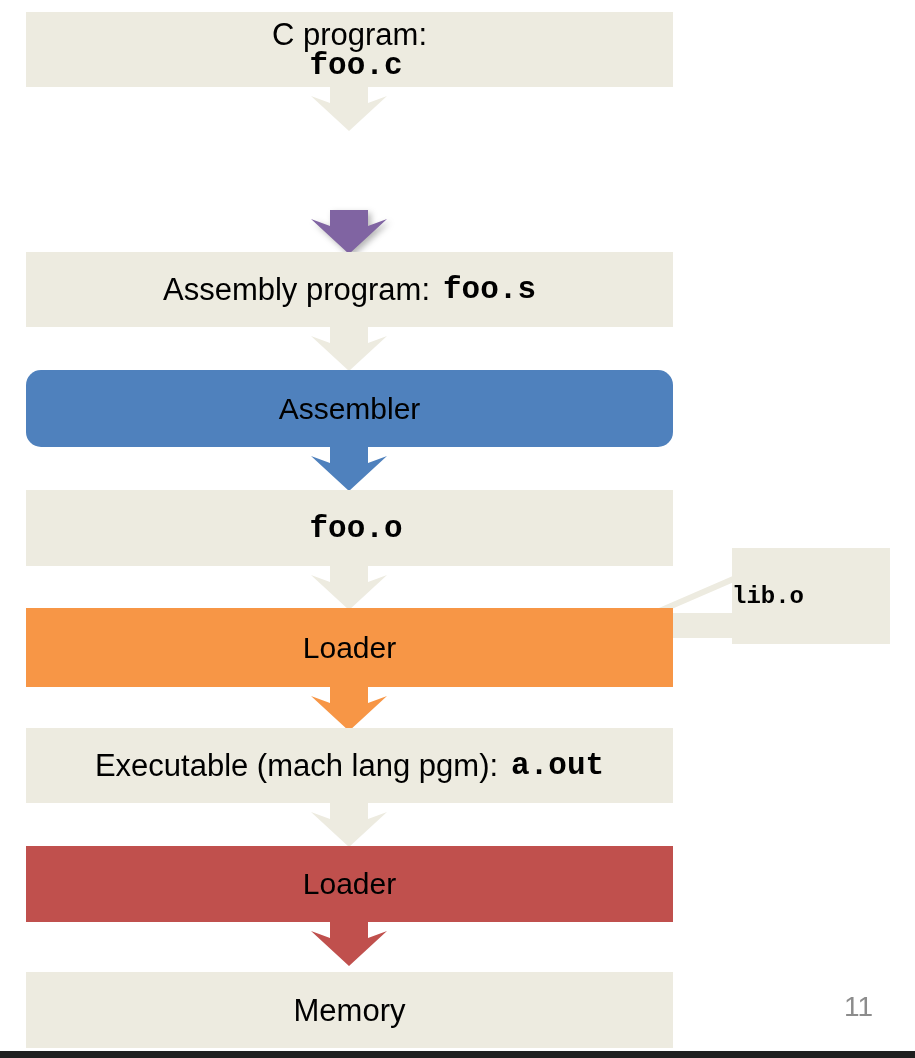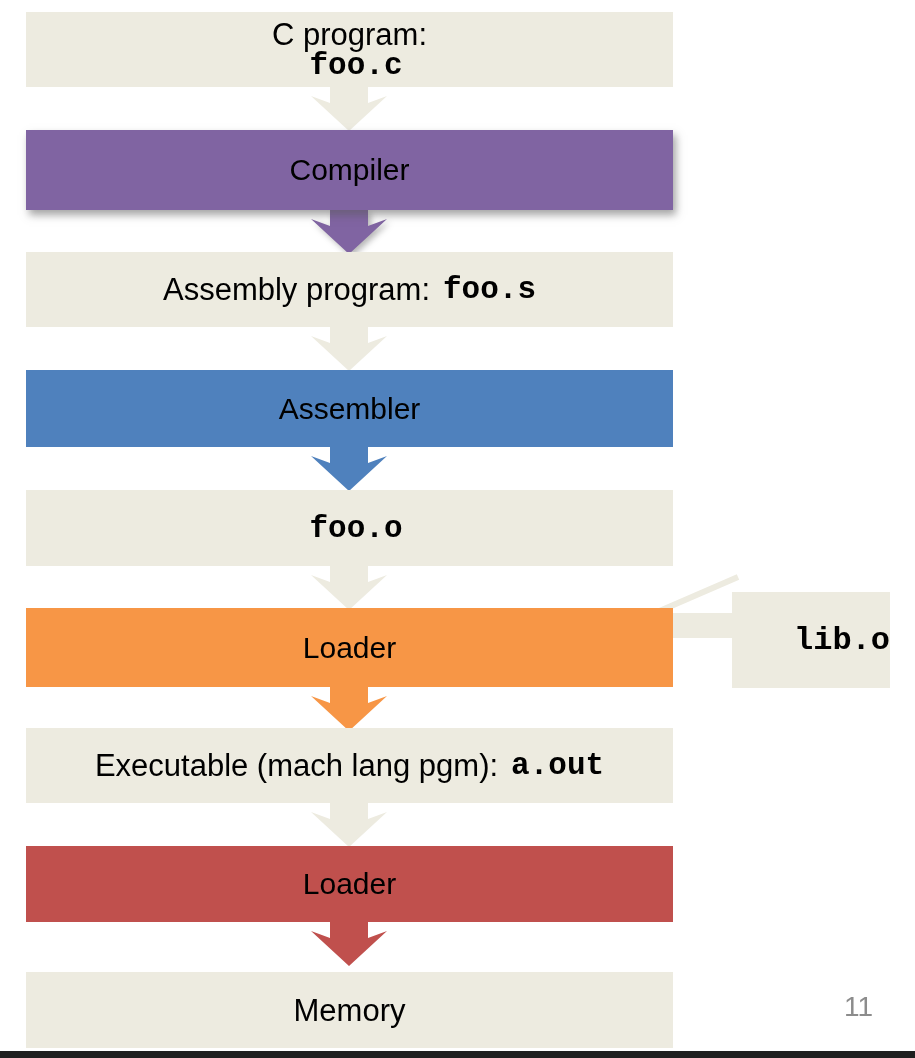--- a/index.html
+++ b/index.html
@@ -14,23 +14,23 @@
   }
   .tool{font-size:30px;}
   .shadowed{box-shadow:3px 5px 8px rgba(90,90,90,0.55);}
   .code{font-family:"Liberation Mono",monospace;font-weight:700;}
   .code:not(:empty){margin-left:0.42em;}
   .arrow{position:absolute;left:311px;width:76px;height:44px;z-index:1;}
   .arrow.shadowed-arrow{filter:drop-shadow(3px 3px 3px rgba(90,90,90,0.45));box-shadow:none;}
   .connector{position:absolute;left:673px;top:613px;width:60px;height:25px;z-index:1;}
   .diag{position:absolute;left:630px;top:570px;width:120px;height:50px;z-index:1;}
   .libo{
-    position:absolute;left:732px;top:592px;width:158px;height:96px;z-index:3;
-    display:flex;align-items:center;justify-content:flex-end;
-    font-family:"Liberation Mono",monospace;font-weight:700;font-size:32px;
+    position:absolute;left:732px;top:548px;width:158px;height:96px;z-index:3;
+    display:flex;align-items:center;justify-content:flex-start;
+    font-family:"Liberation Mono",monospace;font-weight:700;font-size:24px;
   }
   .page-number{
     position:absolute;right:42px;top:991px;font-size:28px;z-index:4;
   }
   .footer-bar{position:absolute;left:0;top:1051px;width:915px;height:7px;z-index:5;}
 </style>
 </head>
 <body>
 
 <div class="slide">
@@ -42,36 +42,33 @@
   <div class="connector" style="background-color: rgb(237, 235, 224);"></div>
 
   <div class="box" style="top: 12px; height: 75px; background-color: rgb(237, 235, 224); flex-direction: column;">
     <span>C program:</span>
       <span class="code">foo.c</span>
   </div>
   <svg class="arrow" style="top:87px;" viewBox="0 0 76 44">
     <polygon points="19,0 57,0 57,16 76,9 38,44 0,9 19,16" fill="#EDEBE0"></polygon>
   </svg>
 
-  <div class="box tool shadowed" style="top: 130px; height: 80px; background-color: rgb(128, 100, 162);">
-    <span>Compiler</span>
-  </div>
   <svg class="arrow shadowed-arrow" style="top:210px;" viewBox="0 0 76 44">
     <polygon points="19,0 57,0 57,16 76,9 38,44 0,9 19,16" fill="#8064A2"></polygon>
   </svg>
 
   <div class="box" style="top: 252px; height: 75px; background-color: rgb(237, 235, 224);">
     <span>Assembly program:</span>
       <span class="code">foo.s</span>
   </div>
   <svg class="arrow" style="top:327px;" viewBox="0 0 76 44">
     <polygon points="19,0 57,0 57,16 76,9 38,44 0,9 19,16" fill="#EDEBE0"></polygon>
   </svg>
 
-  <div class="box tool" style="top: 370px; height: 77px; background-color: rgb(79, 129, 189);">
+  <div class="box tool" style="top: 370px; height: 77px; background-color: rgb(79, 129, 189); border-radius: 15px;">
     <span>Assembler</span>
   </div>
   <svg class="arrow" style="top:447px;" viewBox="0 0 76 44">
     <polygon points="19,0 57,0 57,16 76,9 38,44 0,9 19,16" fill="#4F81BD"></polygon>
   </svg>
 
   <div class="box" style="top: 490px; height: 76px; background-color: rgb(237, 235, 224);">
       <span class="code">foo.o</span>
   </div>
   <svg class="arrow" style="top:566px;" viewBox="0 0 76 44">

